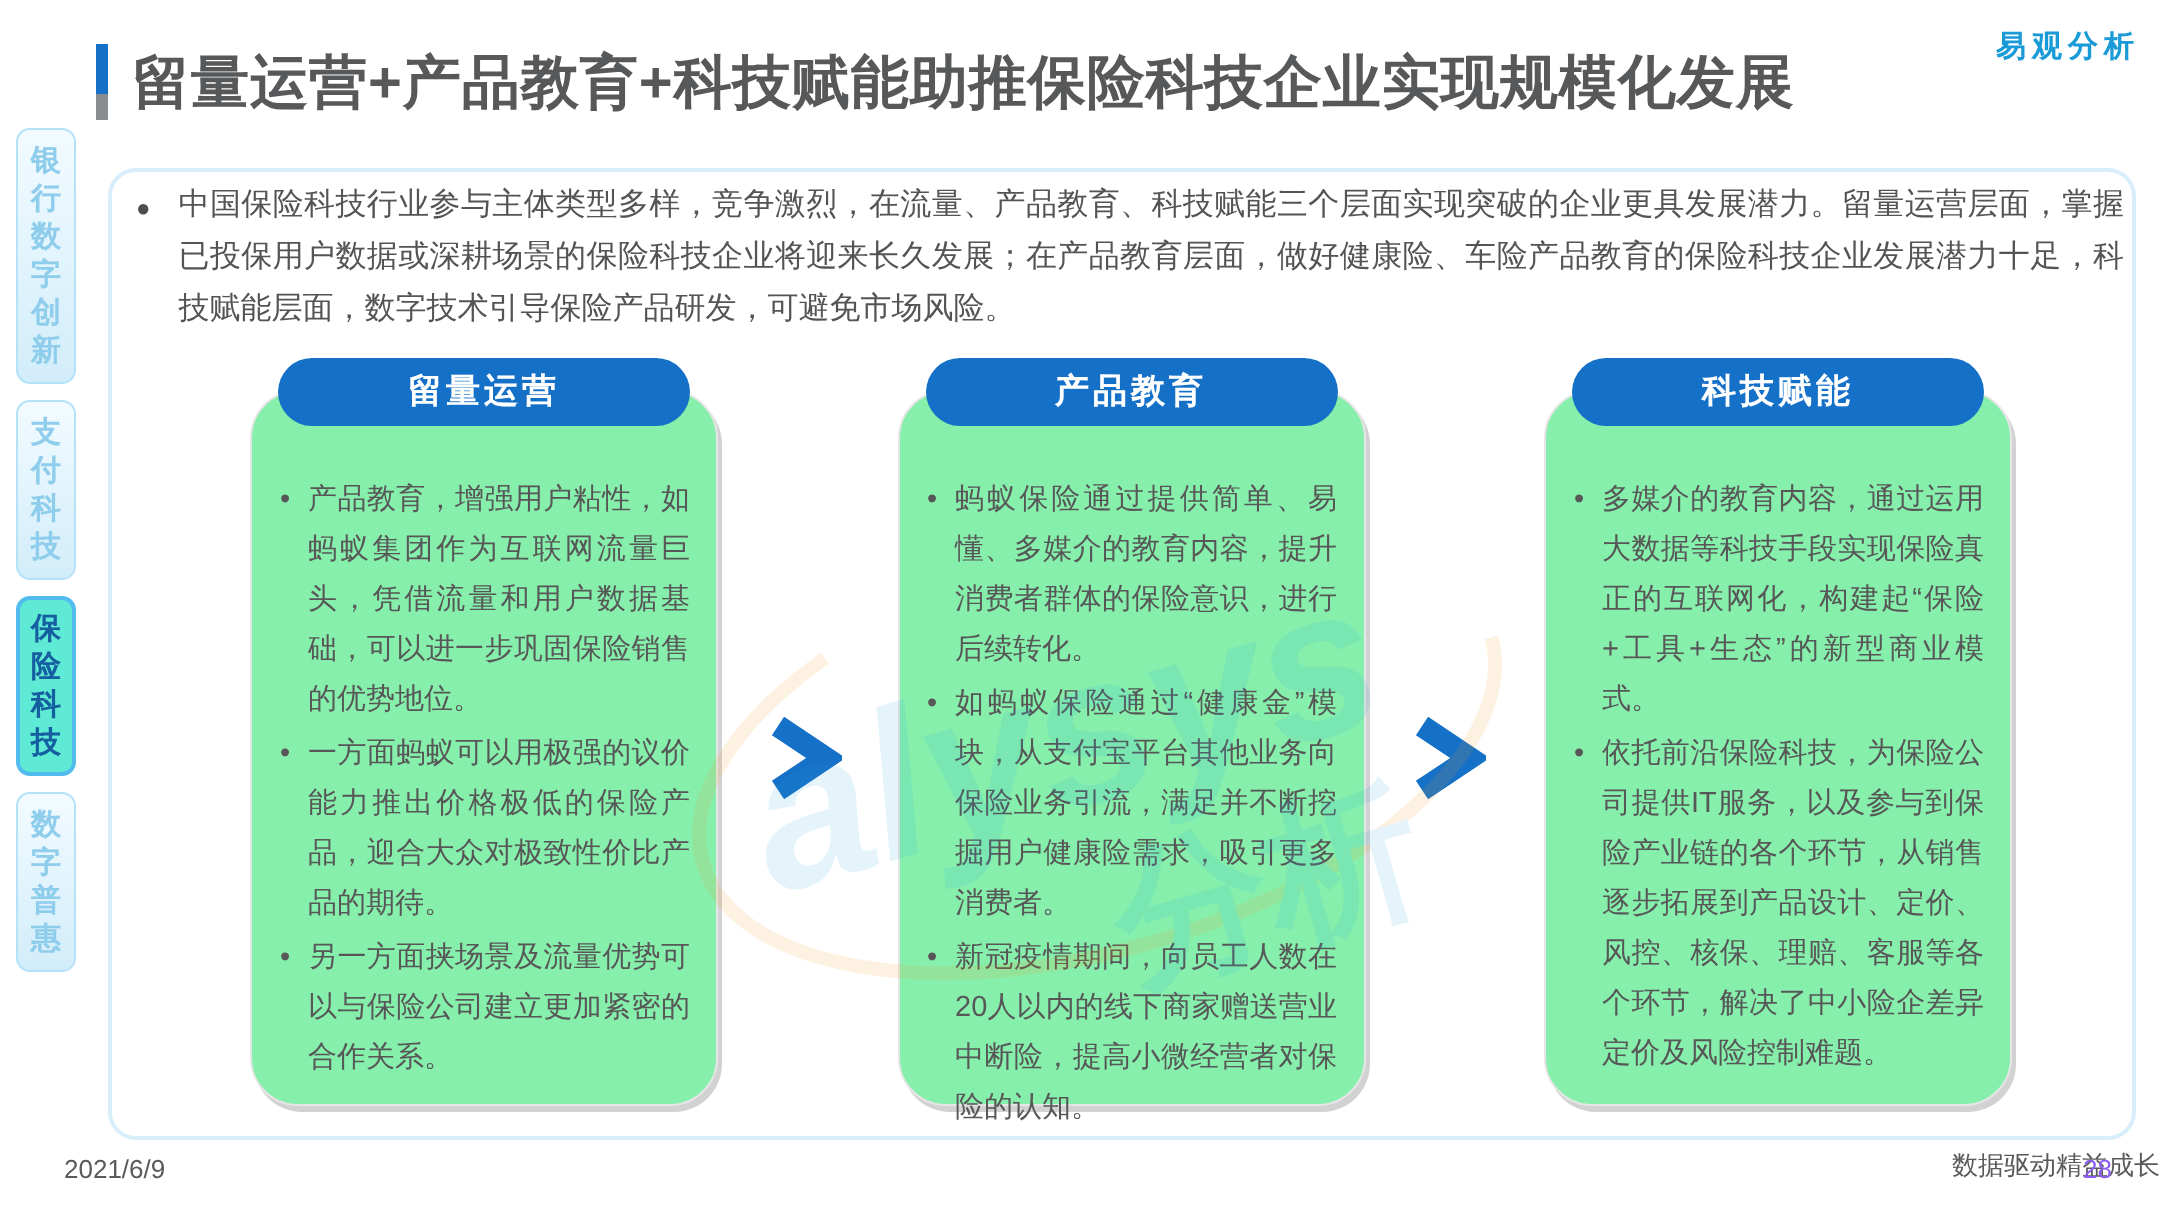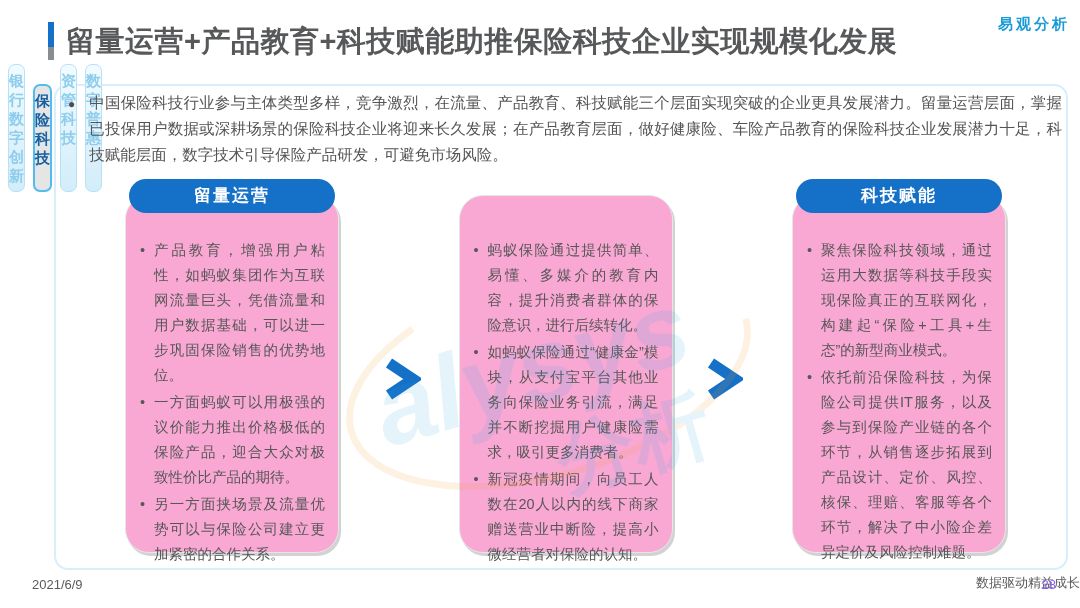--- a/index.html
+++ b/index.html
@@ -29,43 +29,43 @@
   .logo-cn { color:#1a9bd7; font-size:15px; font-weight:bold; letter-spacing:3px; margin-top:2px; }
   .swoosh { margin-right:-6px; margin-bottom:2px; }
 
   
   .frame {
     position:absolute; left:54px; top:84px; width:1014px; height:486px;
     border:2px solid #d8effb; border-radius:14px;
   }
 
   
-  .sidebar { position:absolute; left:8px; top:64px; width:30px; display:flex; flex-direction:row; gap:8px; }
+  .sidebar { position:absolute; left:8px; top:64px; width:30px; display:flex; flex-direction:column; gap:8px; }
   .side-tab {
     width:30px; padding:6px 0; border-radius:7px;
     background:linear-gradient(180deg,#f2fbff,#d2edfa);
     border:1px solid #b5e2f7;
     color:#8fcdec; font-size:15px; font-weight:bold;
     text-align:center; line-height:19px; word-break:break-all;
     cursor:pointer;
   }
   .side-tab.active {
-    background:#e5e5e5; border:2px solid #53bcee; color:#155fa0; padding:5px 0;margin-top:20px;
+    background:#5eead4; border:2px solid #53bcee; color:#155fa0; padding:5px 0;
   }
 
   
   .intro { position:absolute; left:66px; top:90px; width:996px; display:flex; }
   .intro-dot { font-size:12px; color:#4d4d4d; margin:7px 14px 0 2px; flex:0 0 auto; }
   .intro-text { flex:1; font-size:15.5px; line-height:26px; color:#545454; text-align:justify; }
 
   
   .cols { position:absolute; left:125px; top:178px; width:881px; height:380px; display:flex; justify-content:space-between; }
   .card {
-    position:relative; width:214px; height:358px; margin-top:17px;
-    background:#f9a8d4; border:1px solid #e6e6e6; border-radius:24px;
+    position:relative; width:234px; height:358px; margin-top:17px;
+    background:#86efac; border:1px solid #e6e6e6; border-radius:24px;
     box-shadow:2px 3px 0 #d2d2d2;
     z-index:2;
   }
   .pill {
     position:absolute; top:-17px; left:50%; transform:translateX(-50%);
     width:206px; height:34px; border-radius:17px;
     background:#1570c8; color:#ffffff;
     font-size:17px; font-weight:bold; letter-spacing:2px;
     text-align:center; line-height:34px;
   }
@@ -99,22 +99,22 @@
   <div class="accent-bar"></div>
   <div class="title">留量运营+产品教育+科技赋能助推保险科技企业实现规模化发展</div>
 </div>
 
 <div class="logo">
   <div class="logo-cn">易观分析</div>
 </div>
 
 <div class="sidebar">
   <div class="side-tab">银行数字创新</div>
+  <div class="side-tab">支付科技</div>
   <div class="side-tab active">保险科技</div>
-  <div class="side-tab">资管科技</div>
   <div class="side-tab">数字普惠</div>
 </div>
 
 <div class="intro">
   <span class="intro-dot">●</span>
   <span class="intro-text">中国保险科技行业参与主体类型多样，竞争激烈，在流量、产品教育、科技赋能三个层面实现突破的企业更具发展潜力。留量运营层面，掌握已投保用户数据或深耕场景的保险科技企业将迎来长久发展；在产品教育层面，做好健康险、车险产品教育的保险科技企业发展潜力十足，科技赋能层面，数字技术引导保险产品研发，可避免市场风险。</span>
 </div>
 
 <div class="cols">
 
@@ -134,20 +134,21 @@
           <span class="bl">另一方面挟场景及流量优势可以与保险公司建立更加紧密的合作关系。</span>
         </li>
     </ul>
   </div>
 
   <svg class="chevron c1" width="38" height="42" viewBox="0 0 38 42">
     <polyline points="6,5 30,21 6,37" fill="none" stroke="#1570c8" stroke-width="11" stroke-linejoin="miter"></polyline>
   </svg>
 
   <div class="card">
+    <div class="pill">产品教育</div>
     <ul>
       <li>
           <span class="mk">•</span>
           <span class="bl">蚂蚁保险通过提供简单、易懂、多媒介的教育内容，提升消费者群体的保险意识，进行后续转化。</span>
         </li>
       <li>
           <span class="mk">•</span>
           <span class="bl">如蚂蚁保险通过“健康金”模块，从支付宝平台其他业务向保险业务引流，满足并不断挖掘用户健康险需求，吸引更多消费者。</span>
         </li>
       <li>
@@ -159,21 +160,21 @@
 
   <svg class="chevron c2" width="38" height="42" viewBox="0 0 38 42">
     <polyline points="6,5 30,21 6,37" fill="none" stroke="#1570c8" stroke-width="11" stroke-linejoin="miter"></polyline>
   </svg>
 
   <div class="card">
     <div class="pill">科技赋能</div>
     <ul>
       <li>
           <span class="mk">•</span>
-          <span class="bl">聚焦保险科技领域，通过运用大数据等科技手段实现保险真正的互联网化，构建起“保险+工具+生态”的新型商业模式。</span>
+          <span class="bl">多媒介的教育内容，通过运用大数据等科技手段实现保险真正的互联网化，构建起“保险+工具+生态”的新型商业模式。</span>
         </li>
       <li>
           <span class="mk">•</span>
           <span class="bl">依托前沿保险科技，为保险公司提供IT服务，以及参与到保险产业链的各个环节，从销售逐步拓展到产品设计、定价、风控、核保、理赔、客服等各个环节，解决了中小险企差异定价及风险控制难题。</span>
         </li>
     </ul>
   </div>
 
 </div>
 

